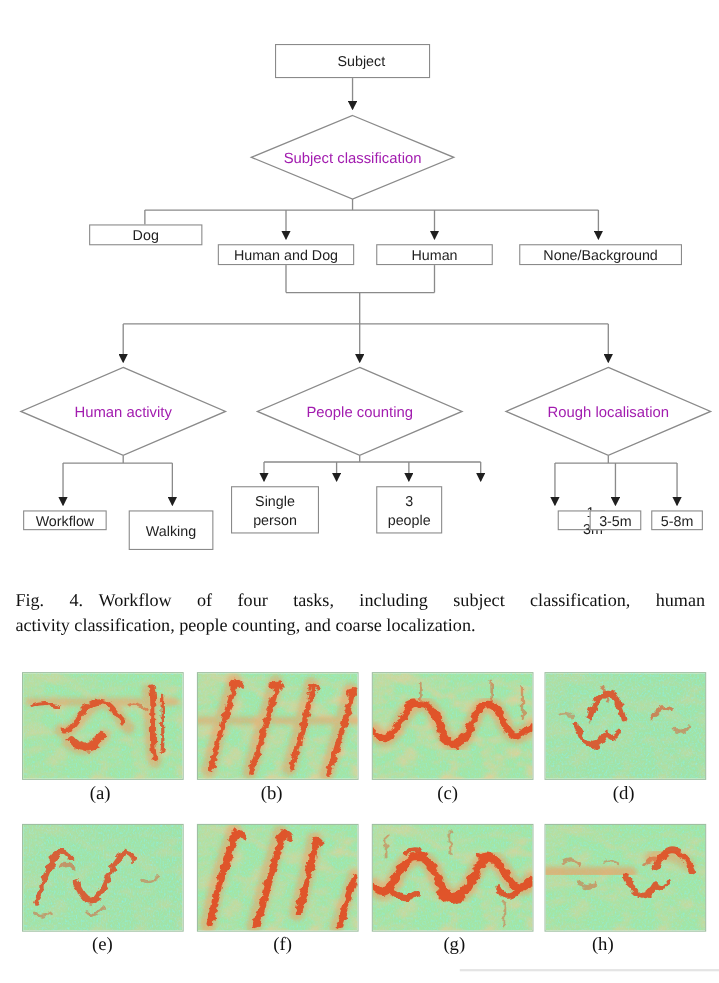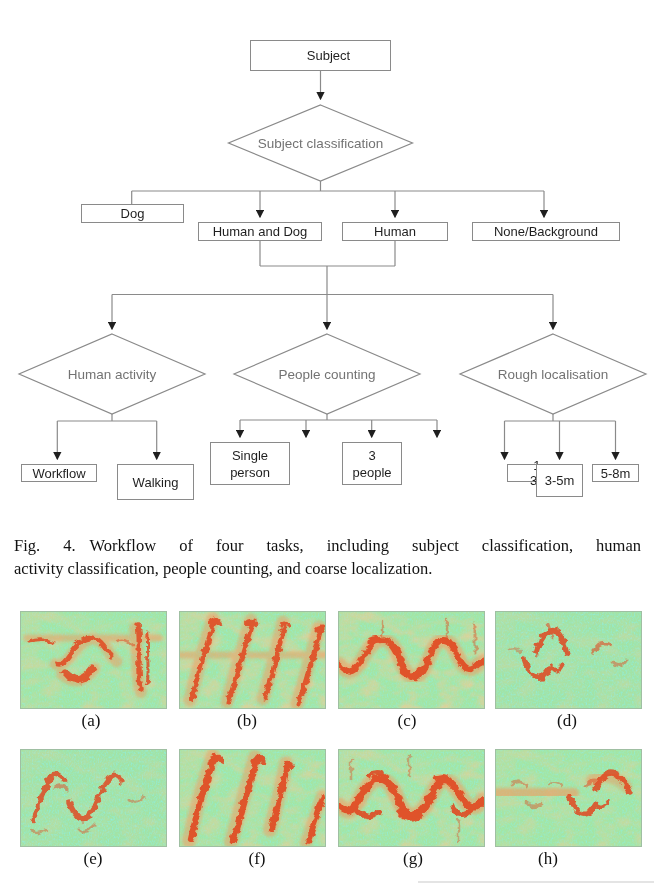--- a/index.html
+++ b/index.html
@@ -6,21 +6,21 @@
   #page{position:relative;width:654px;height:894px;background:#ffffff;overflow:hidden;
         font-family:"Liberation Sans",sans-serif;color:#1a1a1a;}
 
   
   #fc-svg{position:absolute;left:0;top:0;}
   .fc-box{position:absolute;box-sizing:border-box;border:1px solid #8a8a8a;background:#fff;
           display:flex;align-items:center;justify-content:center;text-align:center;
           font-size:13px;line-height:15px;color:#1f1f1f;}
   .fc-box.tall span{display:inline-block;width:46px;line-height:17px;}
   .fc-dlabel{position:absolute;display:flex;align-items:center;justify-content:center;
-             text-align:right;font-size:13.5px;color:#737373;pointer-events:none;}
+             text-align:right;font-size:13.5px;color:#a21caf;pointer-events:none;}
 
   
   #caption{position:absolute;left:14px;top:517px;width:627px;
            font-family:"Liberation Serif",serif;font-size:16.5px;line-height:23px;color:#111;}
   #caption .cap-l1{display:block;text-align:justify;text-align-last:justify;white-space:normal;}
   #caption .cap-l2{display:block;text-align:left;}
   .figgap{display:inline-block;width:14px;}
 
   
   .panel{position:absolute;width:145px;height:96px;border:1px solid #9fbfa2;box-sizing:content-box;}
@@ -91,21 +91,21 @@
   <div class="fc-box" style="left:117px;top:464px;width:77px;height:36px;">Walking</div>
 
   <div class="fc-box tall" style="left:210px;top:442px;width:80px;height:43px;">
       <span>Single person</span>
     </div>
   <div class="fc-box tall" style="left:342px;top:442px;width:60px;height:43px;">
       <span>3 people</span>
     </div>
 
   <div class="fc-box" style="left:507px;top:464px;width:43px;height:18px;padding-left:21px;">1-3m</div>
-  <div class="fc-box" style="left:536px;top:464px;width:47px;height:33px;">3-5m</div>
+  <div class="fc-box" style="left:536px;top:464px;width:47px;height:18px;">3-5m</div>
   <div class="fc-box" style="left:592px;top:464px;width:47px;height:18px;">5-8m</div>
 
   <p id="caption">
     <span class="cap-l1"><span>Fig. 4.</span><span class="figgap"></span><span>Workflow of four tasks, including subject classification, human</span></span>
     <span class="cap-l2">activity classification, people counting, and coarse localization.</span>
   </p>
 
   <svg width="0" height="0" style="position:absolute">
     <defs>
       <filter id="f-speck1" x="0" y="0" width="100%" height="100%">

